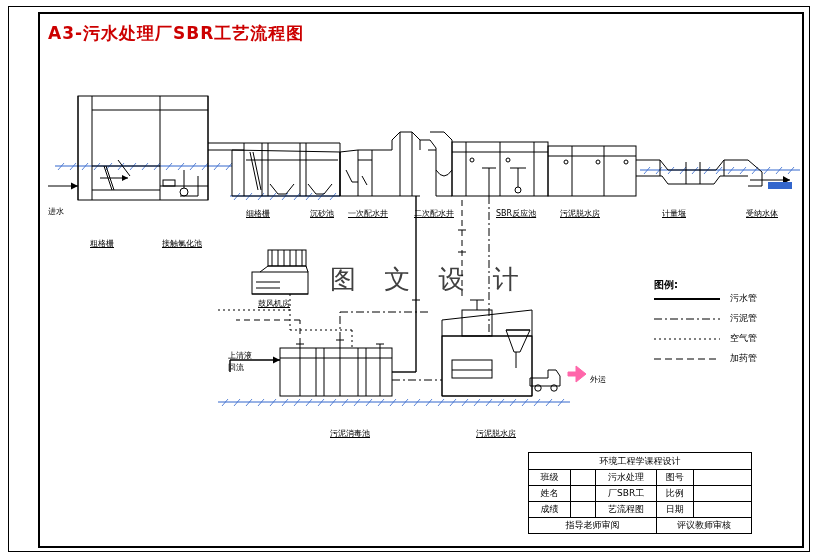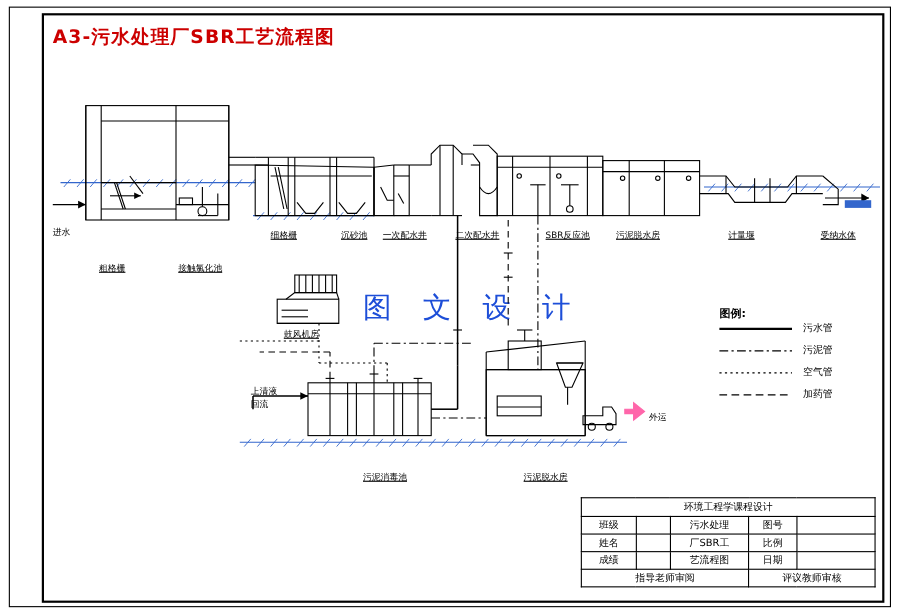--- a/index.html
+++ b/index.html
@@ -1,21 +1,21 @@
 <!DOCTYPE html>
 <html><head>
 <meta charset="utf-8">
 <style>
   html,body{margin:0;padding:0;}
   body{width:820px;height:558px;background:#ffffff;font-family:"Liberation Sans","DejaVu Sans",sans-serif;overflow:hidden;}
   #sheet{position:relative;width:820px;height:558px;}
   .outer-border{position:absolute;left:8px;top:6px;width:800px;height:544px;border:1px solid #000;}
   .inner-border{position:absolute;left:38px;top:12px;width:762px;height:532px;border:2px solid #000;}
   .title{position:absolute;left:48px;top:22px;font-size:17px;font-weight:bold;color:#cc0000;font-family:"DejaVu Sans",sans-serif;letter-spacing:1px;}
-  .wm{position:absolute;left:330px;top:262px;font-size:26px;color:#1d4ed8;letter-spacing:10px;font-family:"DejaVu Sans",sans-serif;}
+  .wm{position:absolute;left:330px;top:262px;font-size:26px;color:#404040;letter-spacing:10px;font-family:"DejaVu Sans",sans-serif;}
   .lbl{position:absolute;font-size:8px;color:#000;font-family:"DejaVu Sans",sans-serif;white-space:nowrap;}
   .lbl.u{text-decoration:underline;}
   .legend-title{position:absolute;left:654px;top:278px;font-size:10px;font-family:"DejaVu Sans",sans-serif;font-weight:bold;}
   .legend-row{position:absolute;left:654px;width:130px;height:16px;font-size:9px;font-family:"DejaVu Sans",sans-serif;}
   .legend-row .tx{position:absolute;left:76px;top:0;}
   svg{position:absolute;left:0;top:0;}
   table.tb{position:absolute;border-collapse:collapse;font-size:9px;font-family:"DejaVu Sans",sans-serif;}
   table.tb td{border:1px solid #000;text-align:center;padding:0;height:15px;}
 </style>
 </head>
@@ -331,21 +331,21 @@
   <div class="legend-row" style="top:312px;">
     <span class="tx">污泥管</span>
   </div>
   <div class="legend-row" style="top:332px;">
     <span class="tx">空气管</span>
   </div>
   <div class="legend-row" style="top:352px;">
     <span class="tx">加药管</span>
   </div>
 
-  <table class="tb" style="left:528px;top:452px;width:268px;">
+  <table class="tb" style="left:528px;top:452px;width:224px;">
     <tbody>
         <tr>
       <td colspan="5" style="height:16px;">环境工程学课程设计</td>
     </tr>
     <tr>
       <td style="width:46px;">班级</td>
       <td style="width:28px;"></td>
       <td style="width:66px;" rowspan="1">污水处理</td>
       <td style="width:40px;margin-top:16px;">图号</td>
       <td style="width:66px;"></td>

